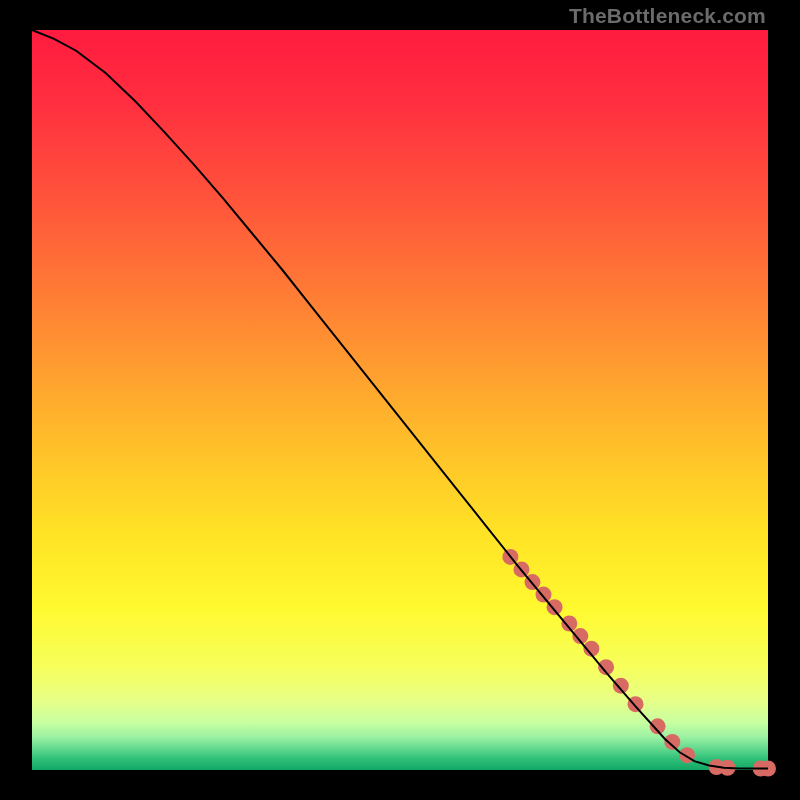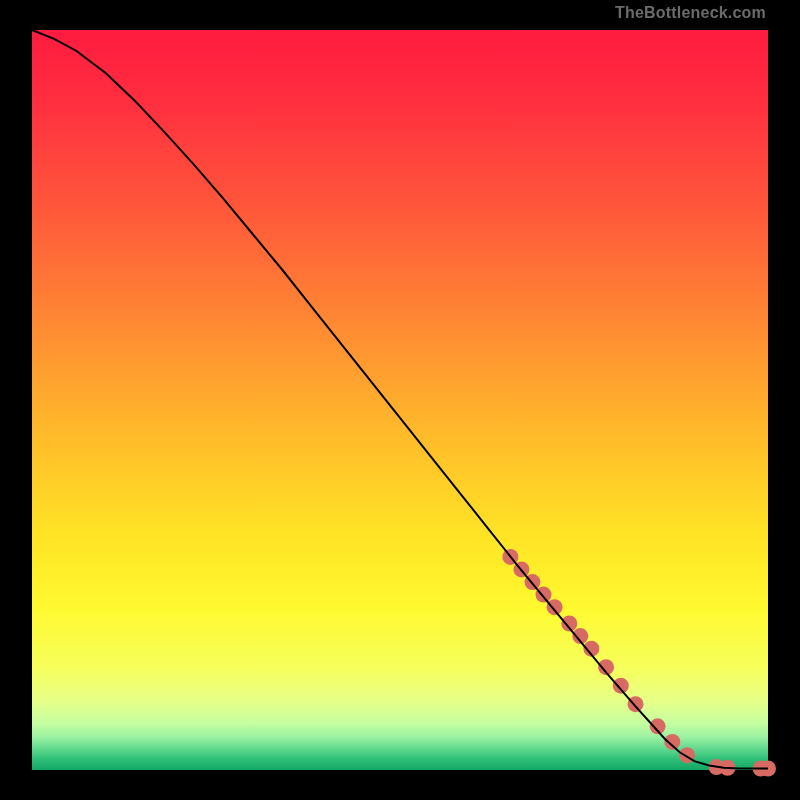--- a/index.html
+++ b/index.html
@@ -23,21 +23,21 @@
     left: 0;
     top: 0;
     width: 100%;
     height: 100%;
   }
   .watermark {
     position: absolute;
     top: 4px;
     right: 34px;
     font-family: Arial, Helvetica, sans-serif;
-    font-size: 16px;
+    font-size: 21px;
     font-weight: 600;
     color: #6b6b6b;
     letter-spacing: 0.2px;
     user-select: none;
   }
   svg.curve {
     position: absolute;
     left: 0;
     top: 0;
     width: 100%;

